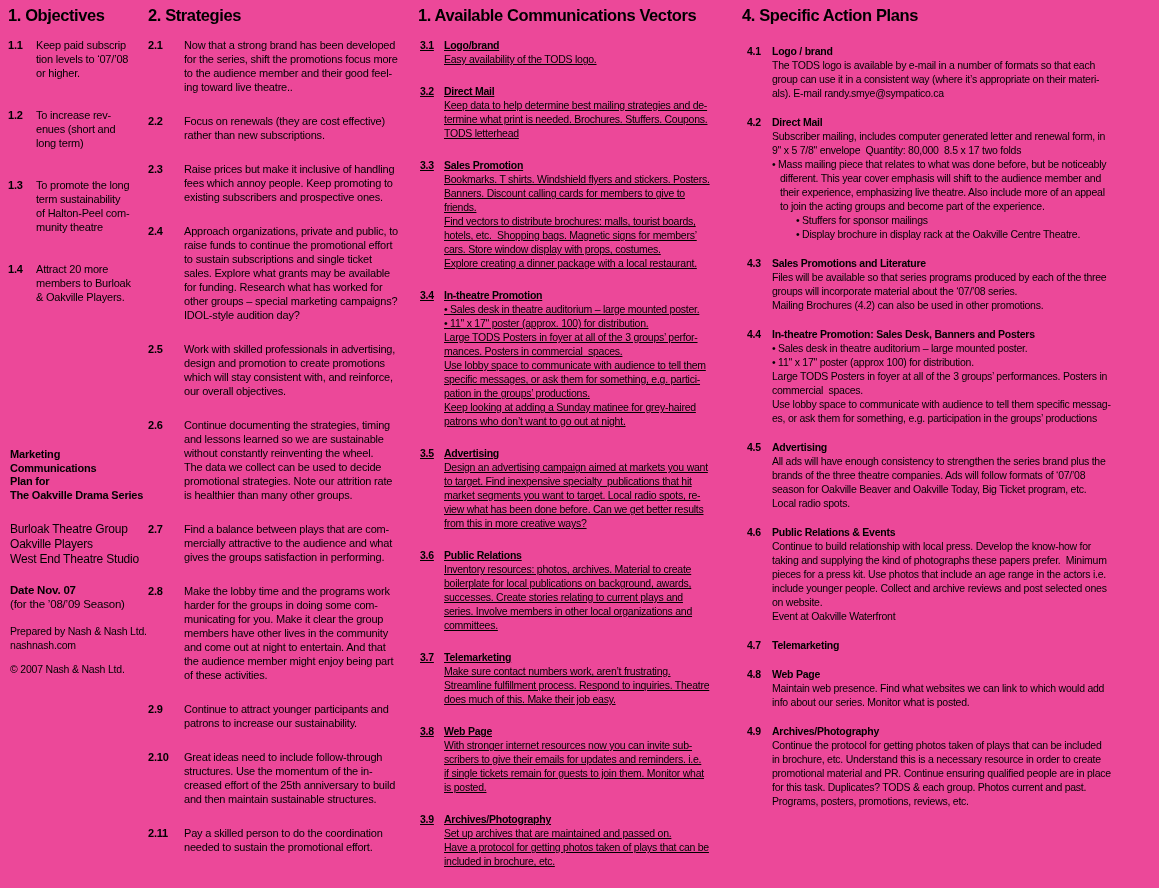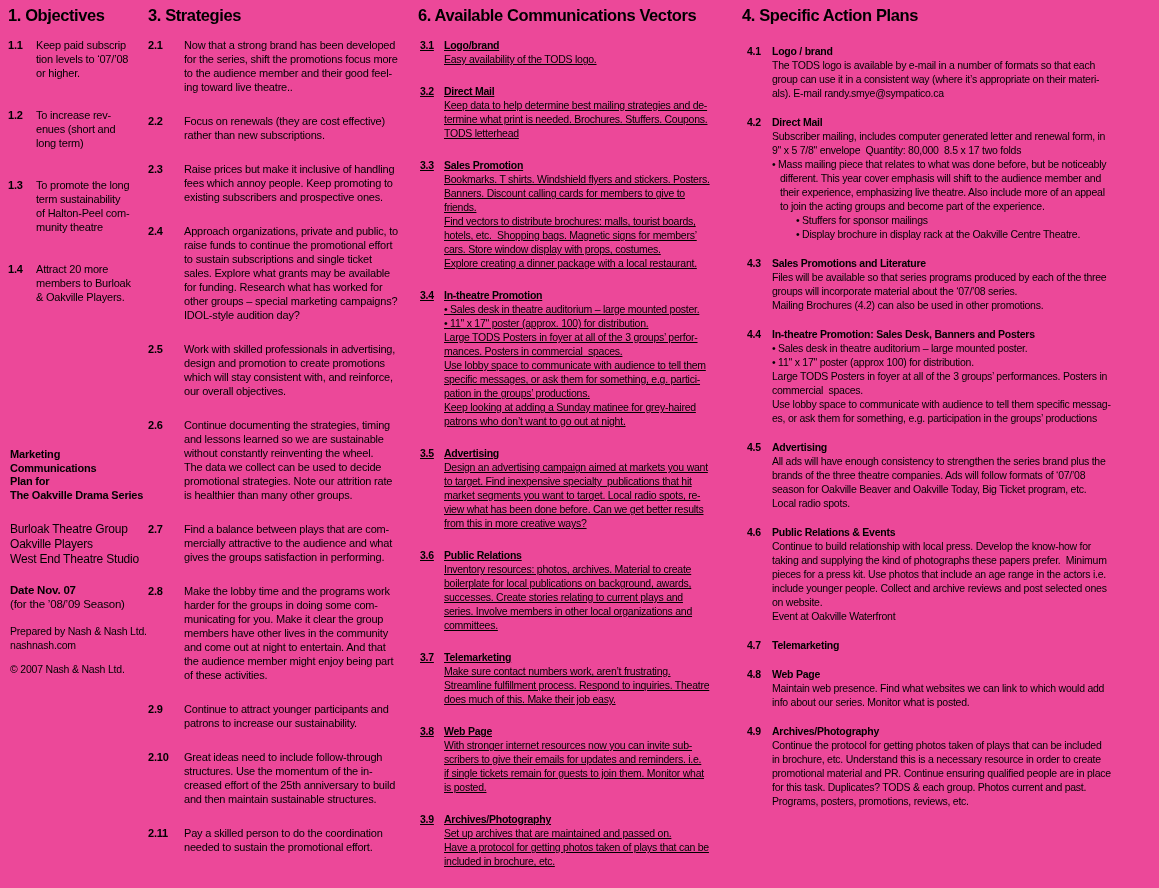--- a/index.html
+++ b/index.html
@@ -103,21 +103,21 @@
 Oakville Players
 West End Theatre Studio</div>
     <div class="f-date">Date Nov. 07</div>
     <div class="f-datenote">(for the ’08/’09 Season)</div>
     <div class="f-prepared">Prepared by Nash &amp; Nash Ltd.
 nashnash.com</div>
     <div class="f-copy">© 2007 Nash &amp; Nash Ltd.</div>
   </div>
 
   <section class="col col2">
-    <h1 class="col-title">3. Strategies</h1>
+    <h1 class="col-title">2. Strategies</h1>
     <div class="items">
   <div class="item">
     <span class="num">2.1</span>
     <div class="body">
 
       <div class="text">Now that a strong brand has been developed
 for the series, shift the promotions focus more
 to the audience member and their good feel-
 ing toward live theatre..</div>
     </div>
@@ -229,21 +229,21 @@
     <div class="body">
 
       <div class="text">Pay a skilled person to do the coordination
 needed to sustain the promotional effort.</div>
     </div>
   </div>
 </div>
   </section>
 
   <section class="col col3">
-    <h1 class="col-title">6. Available Communications Vectors</h1>
+    <h1 class="col-title">1. Available Communications Vectors</h1>
     <div class="items">
   <div class="item">
     <span class="num">3.1</span>
     <div class="body">
       <div class="heading">Logo/brand</div>
       <div class="text">Easy availability of the TODS logo.</div>
     </div>
   </div>
 
   <div class="item">

